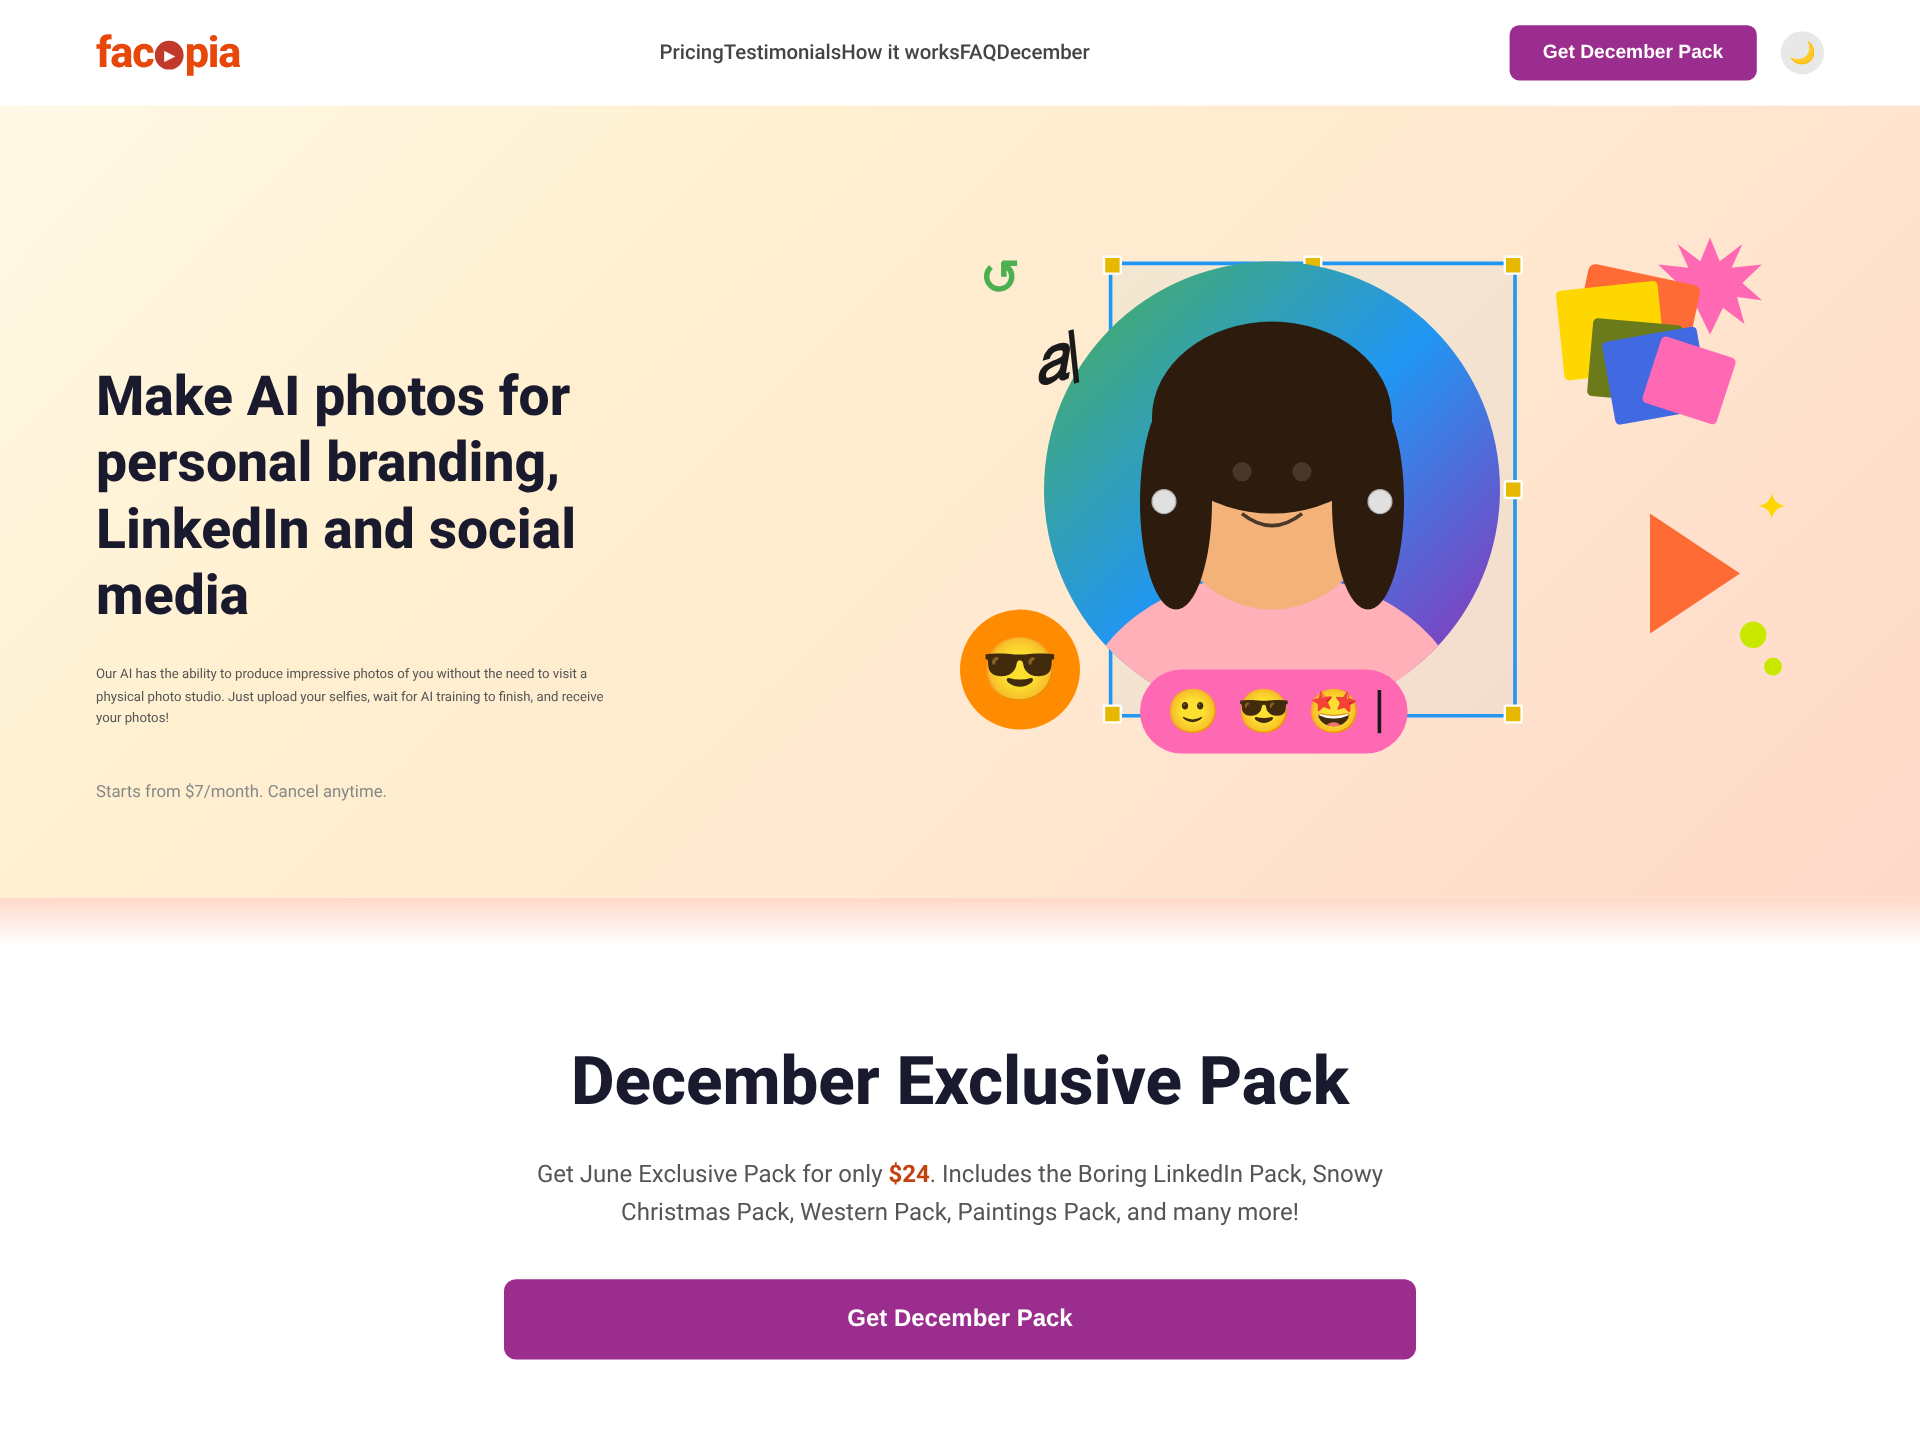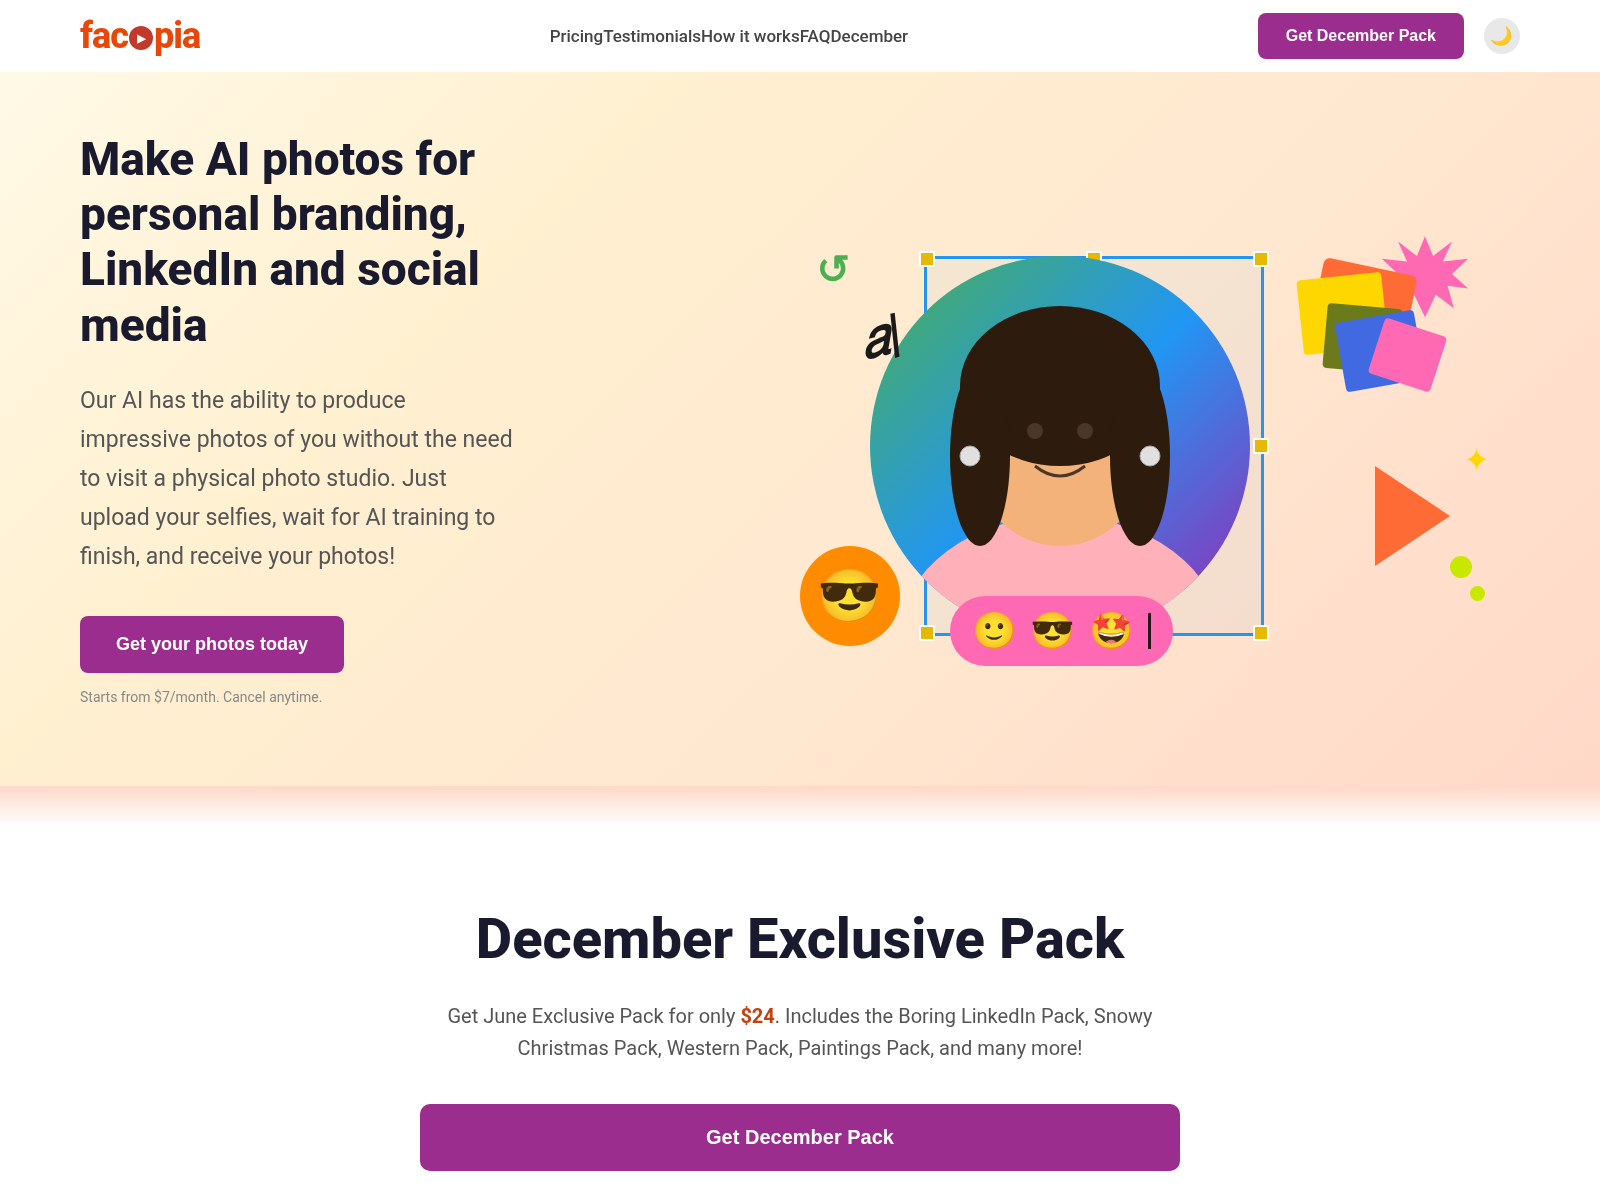--- a/index.html
+++ b/index.html
@@ -11,21 +11,21 @@
       min-height: 1200px;
       overflow-x: hidden;
     }
 
     
     .header {
       display: flex;
       align-items: center;
       justify-content: space-between;
       padding: 0 80px;
-      height: 72px;
+      height: 88px;
       background: transparent;
       position: relative;
       z-index: 10;
     }
     .logo {
       font-size: 32px;
       font-weight: 700;
       color: #e8470a;
       letter-spacing: -1px;
     }
@@ -82,21 +82,21 @@
       z-index: 2;
     }
     .hero-text h1 {
       font-size: 46px;
       font-weight: 800;
       color: #1a1a2e;
       line-height: 1.2;
       margin-bottom: 28px;
     }
     .hero-text p {
-      font-size: 23px;
+      font-size: 11px;
       color: #555;
       line-height: 1.7;
       margin-bottom: 40px;
       max-width: 440px;
     }
     .btn-hero {
       background: #9b2d8e;
       color: white;
       border: none;
       border-radius: 8px;
@@ -282,21 +282,20 @@
   <div class="nav-right">
     <button class="btn-cta">Get December Pack</button>
     <button class="dark-toggle">🌙</button>
   </div>
 </header>
 
 <section class="hero">
   <div class="hero-text">
     <h1>Make AI photos for personal branding, LinkedIn and social media</h1>
     <p>Our AI has the ability to produce impressive photos of you without the need to visit a physical photo studio. Just upload your selfies, wait for AI training to finish, and receive your photos!</p>
-    <button class="btn-hero">Get your photos today</button>
     <span class="hero-subtext">Starts from $7/month. Cancel anytime.</span>
   </div>
 
   <div class="hero-visual">
 
     <div class="selection-box">
       <div class="handle tl"></div>
       <div class="handle tr"></div>
       <div class="handle bl"></div>
       <div class="handle br"></div>

